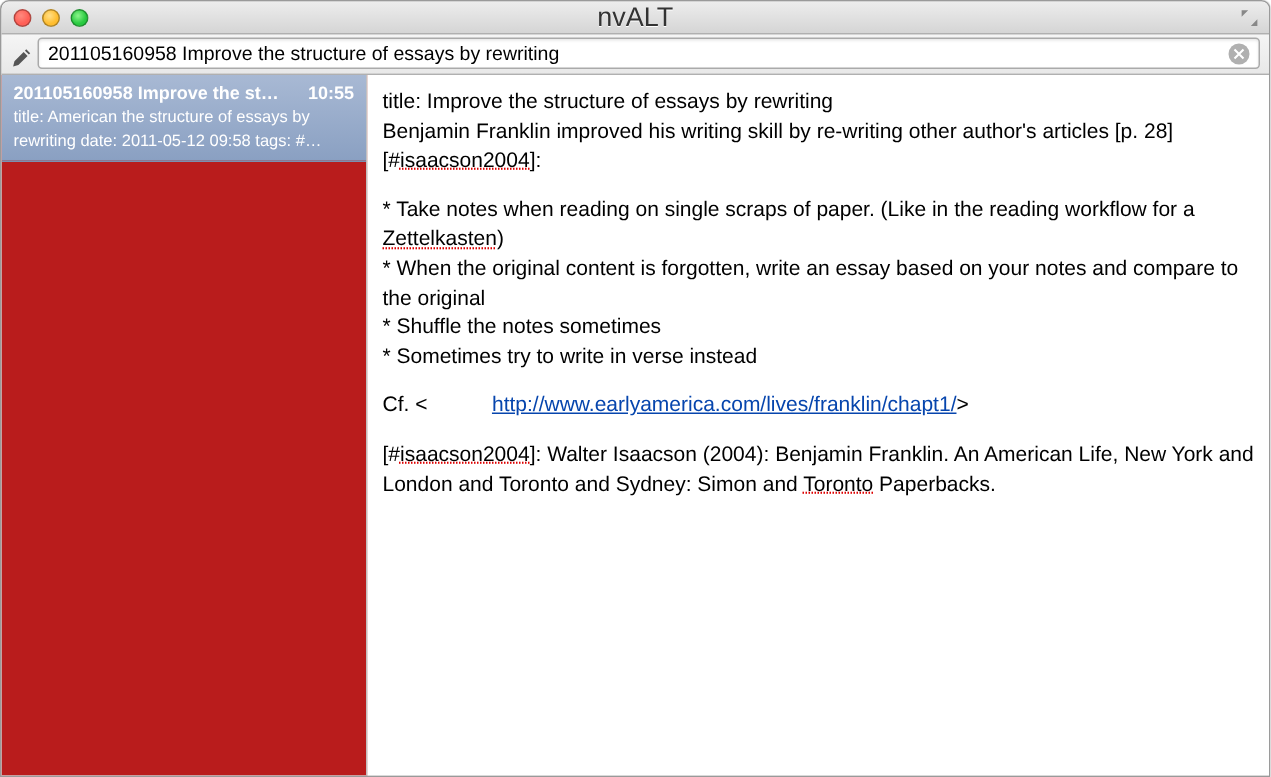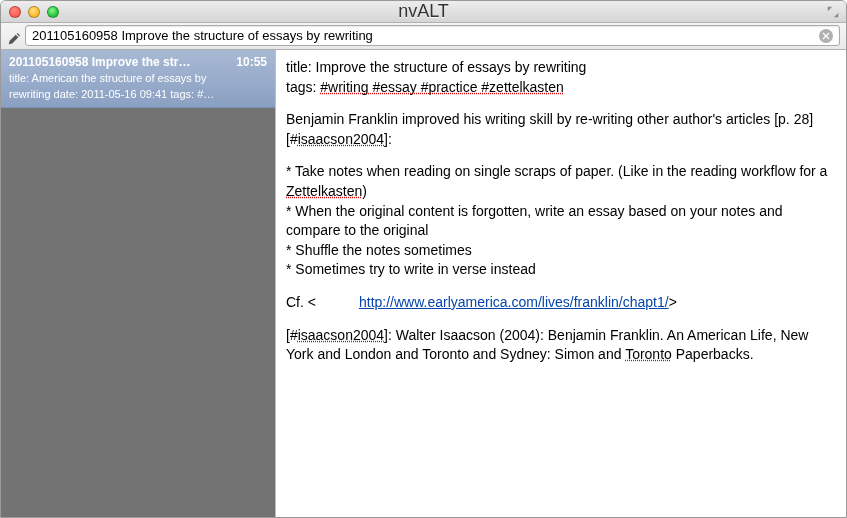--- a/index.html
+++ b/index.html
@@ -101,23 +101,23 @@
       align-items: center;
       justify-content: center;
       cursor: pointer;
     }
     .main {
       flex: 1;
       display: flex;
       min-height: 0;
     }
     .sidebar {
-      width: 275px;
+      width: 244px;
       border-right: 1px solid #c0c0c0;
-      background: #737373;
+      background: #b91c1c;
       overflow-y: auto;
     }
     .note-row {
       padding: 4px 8px 5px 8px;
       background: linear-gradient(#a8b9d4, #8aa0c2);
       color: #fff;
       font-size: 11px;
       line-height: 1.35;
       border-bottom: 1px solid #7b90b0;
     }
@@ -195,27 +195,26 @@
   </div>
 
   <div class="main">
     <div class="sidebar">
       <div class="note-row">
         <div class="note-row-top">
           <span class="note-row-title">201105160958 Improve the str…</span>
           <span class="note-row-time">10:55</span>
         </div>
         <div class="note-row-preview">title: American the structure of essays by</div>
-        <div class="note-row-preview">rewriting date: 2011-05-16 09:41 tags: #…</div>
+        <div class="note-row-preview">rewriting date: 2011-05-12 09:58 tags: #…</div>
       </div>
     </div>
 
     <div class="editor">
       <div>title: Improve the structure of essays by rewriting</div>
-      <div class="mb"><span>tags: </span><span class="sq-red">#writing #essay #practice #zettelkasten</span></div>
 
       <div class="mb"><span>Benjamin Franklin improved his writing skill by re-writing other author's articles [p. 28][#</span><span class="sq-red">isaacson2004</span><span>]:</span></div>
 
       <div><span>* Take notes when reading on single scraps of paper. (Like in the reading workflow for a </span><span class="sq-red">Zettelkasten</span><span>)</span></div>
       <div>* When the original content is forgotten, write an essay based on your notes and compare to the original</div>
       <div>* Shuffle the notes sometimes</div>
       <div class="mb">* Sometimes try to write in verse instead</div>
 
       <div class="mb"><span>Cf. &lt;</span><span class="link">http://www.earlyamerica.com/lives/franklin/chapt1/</span><span>&gt;</span></div>
 

